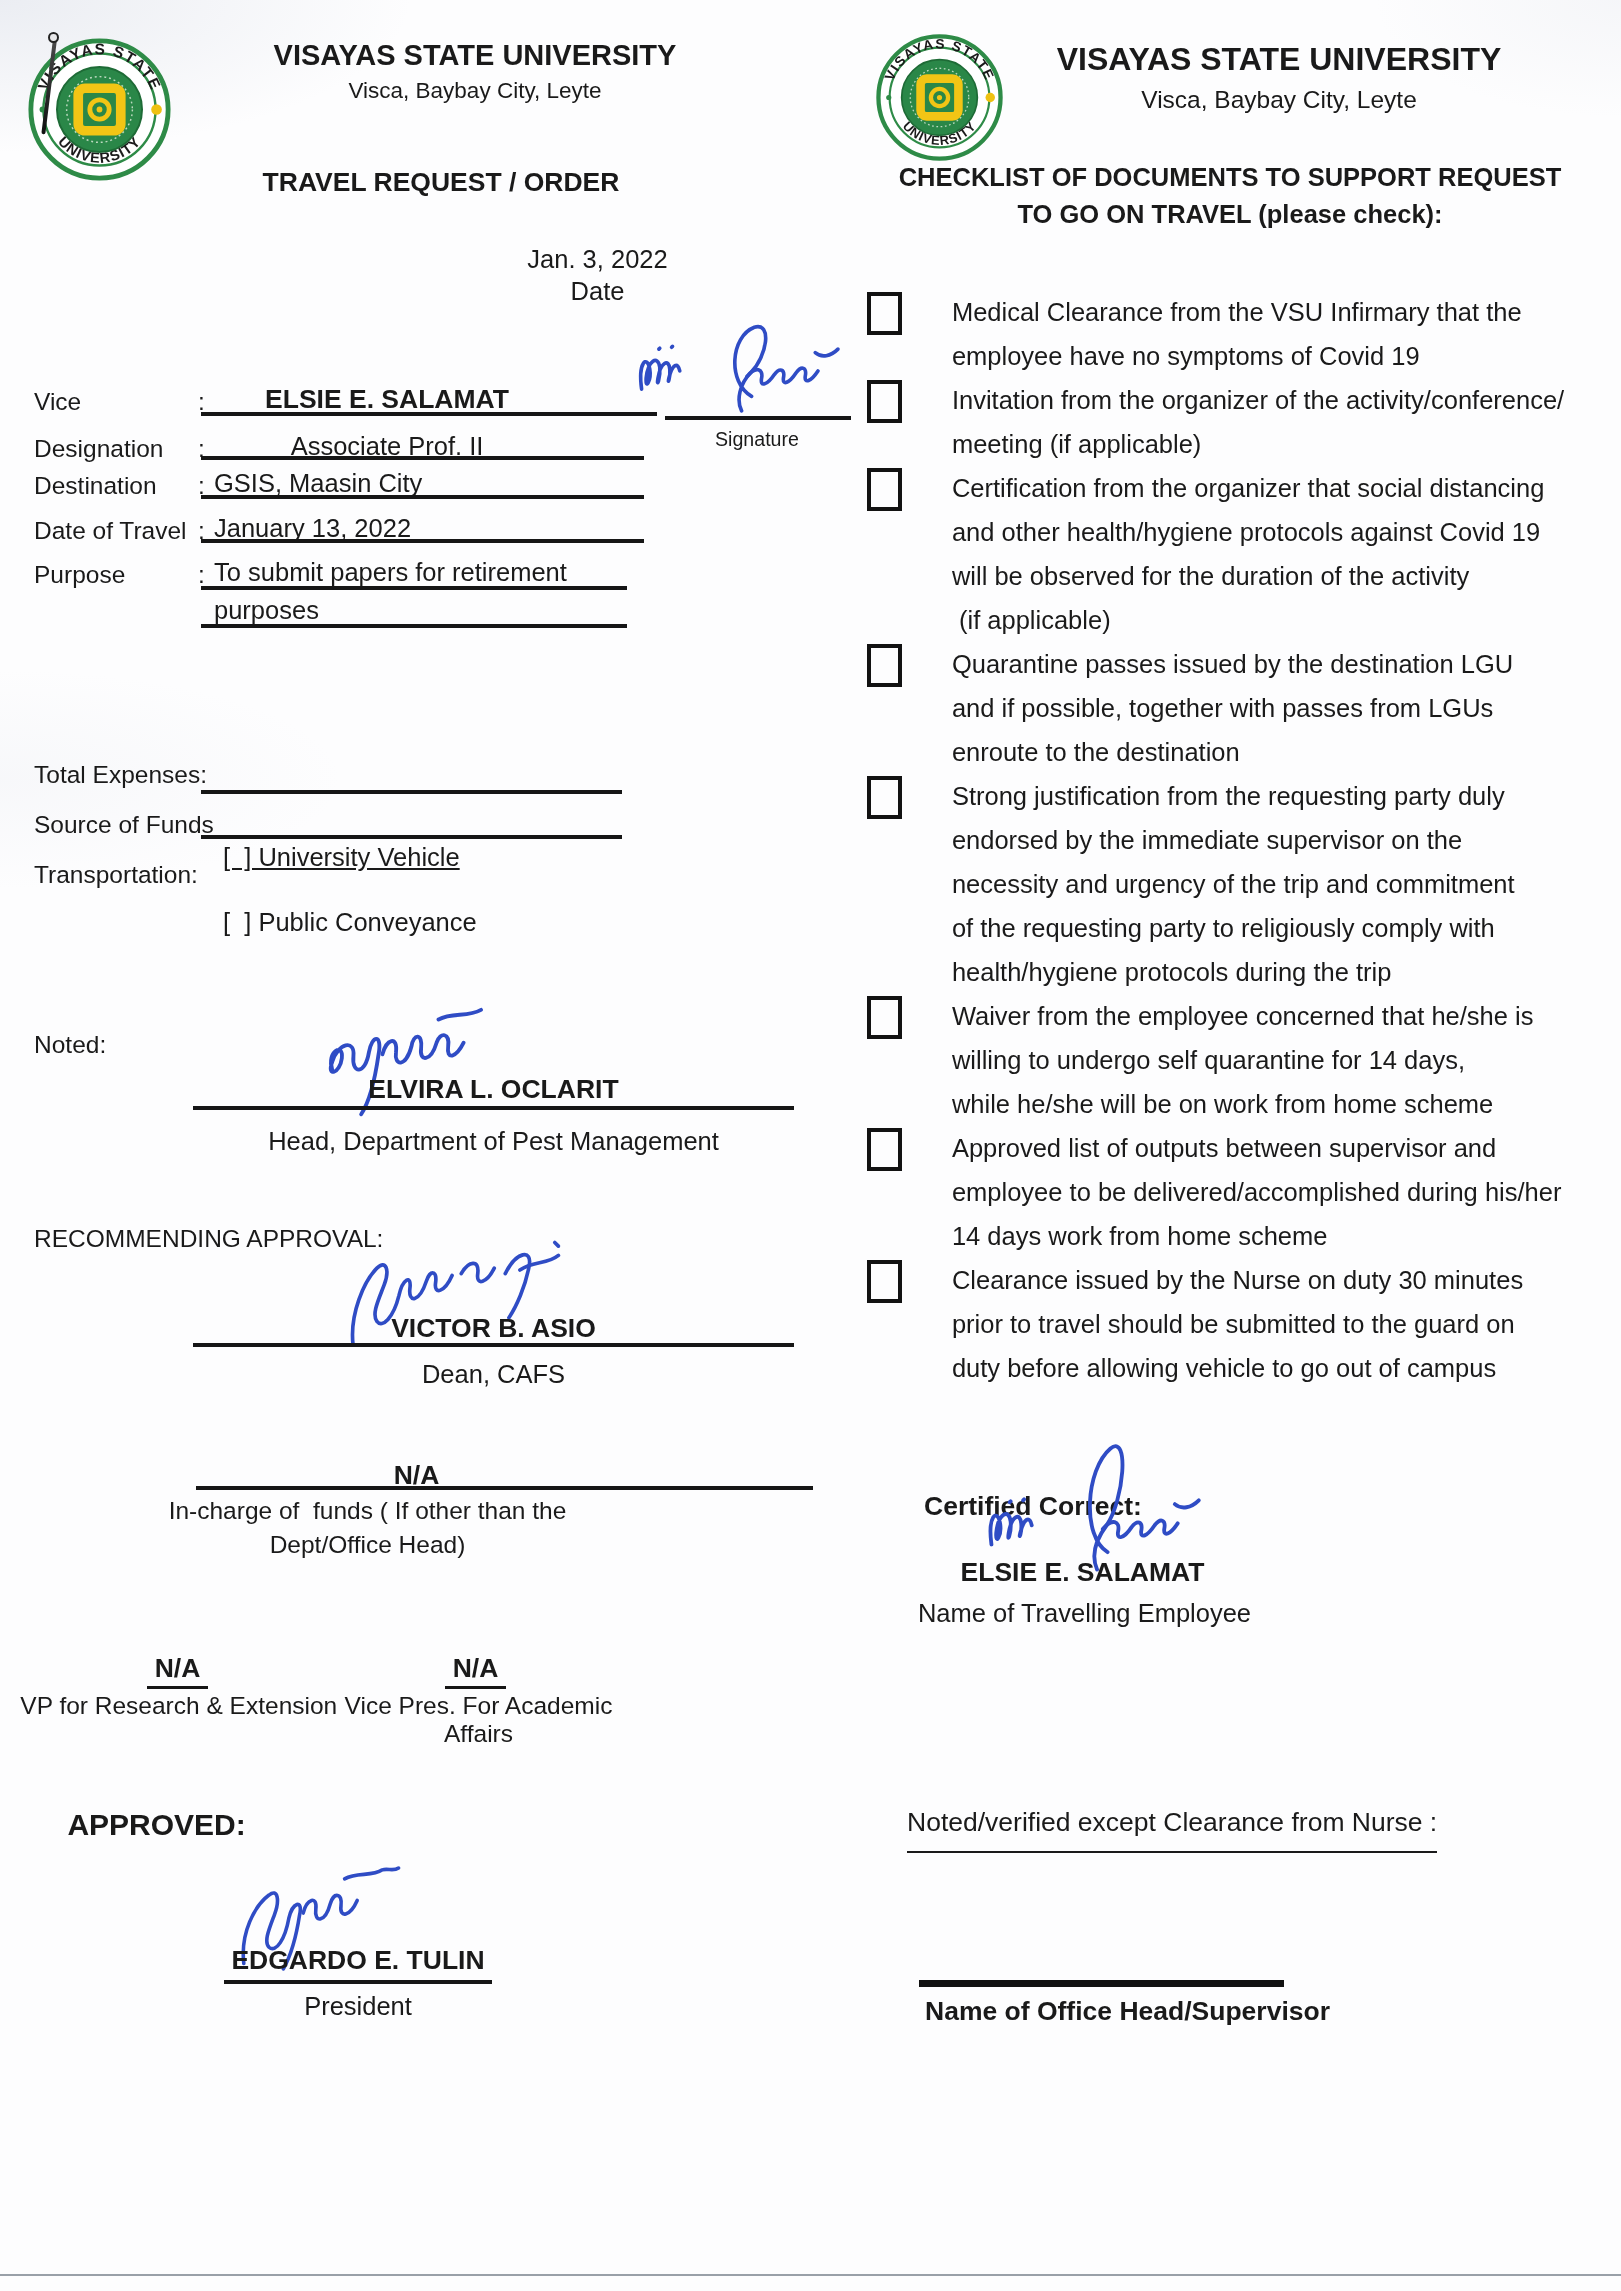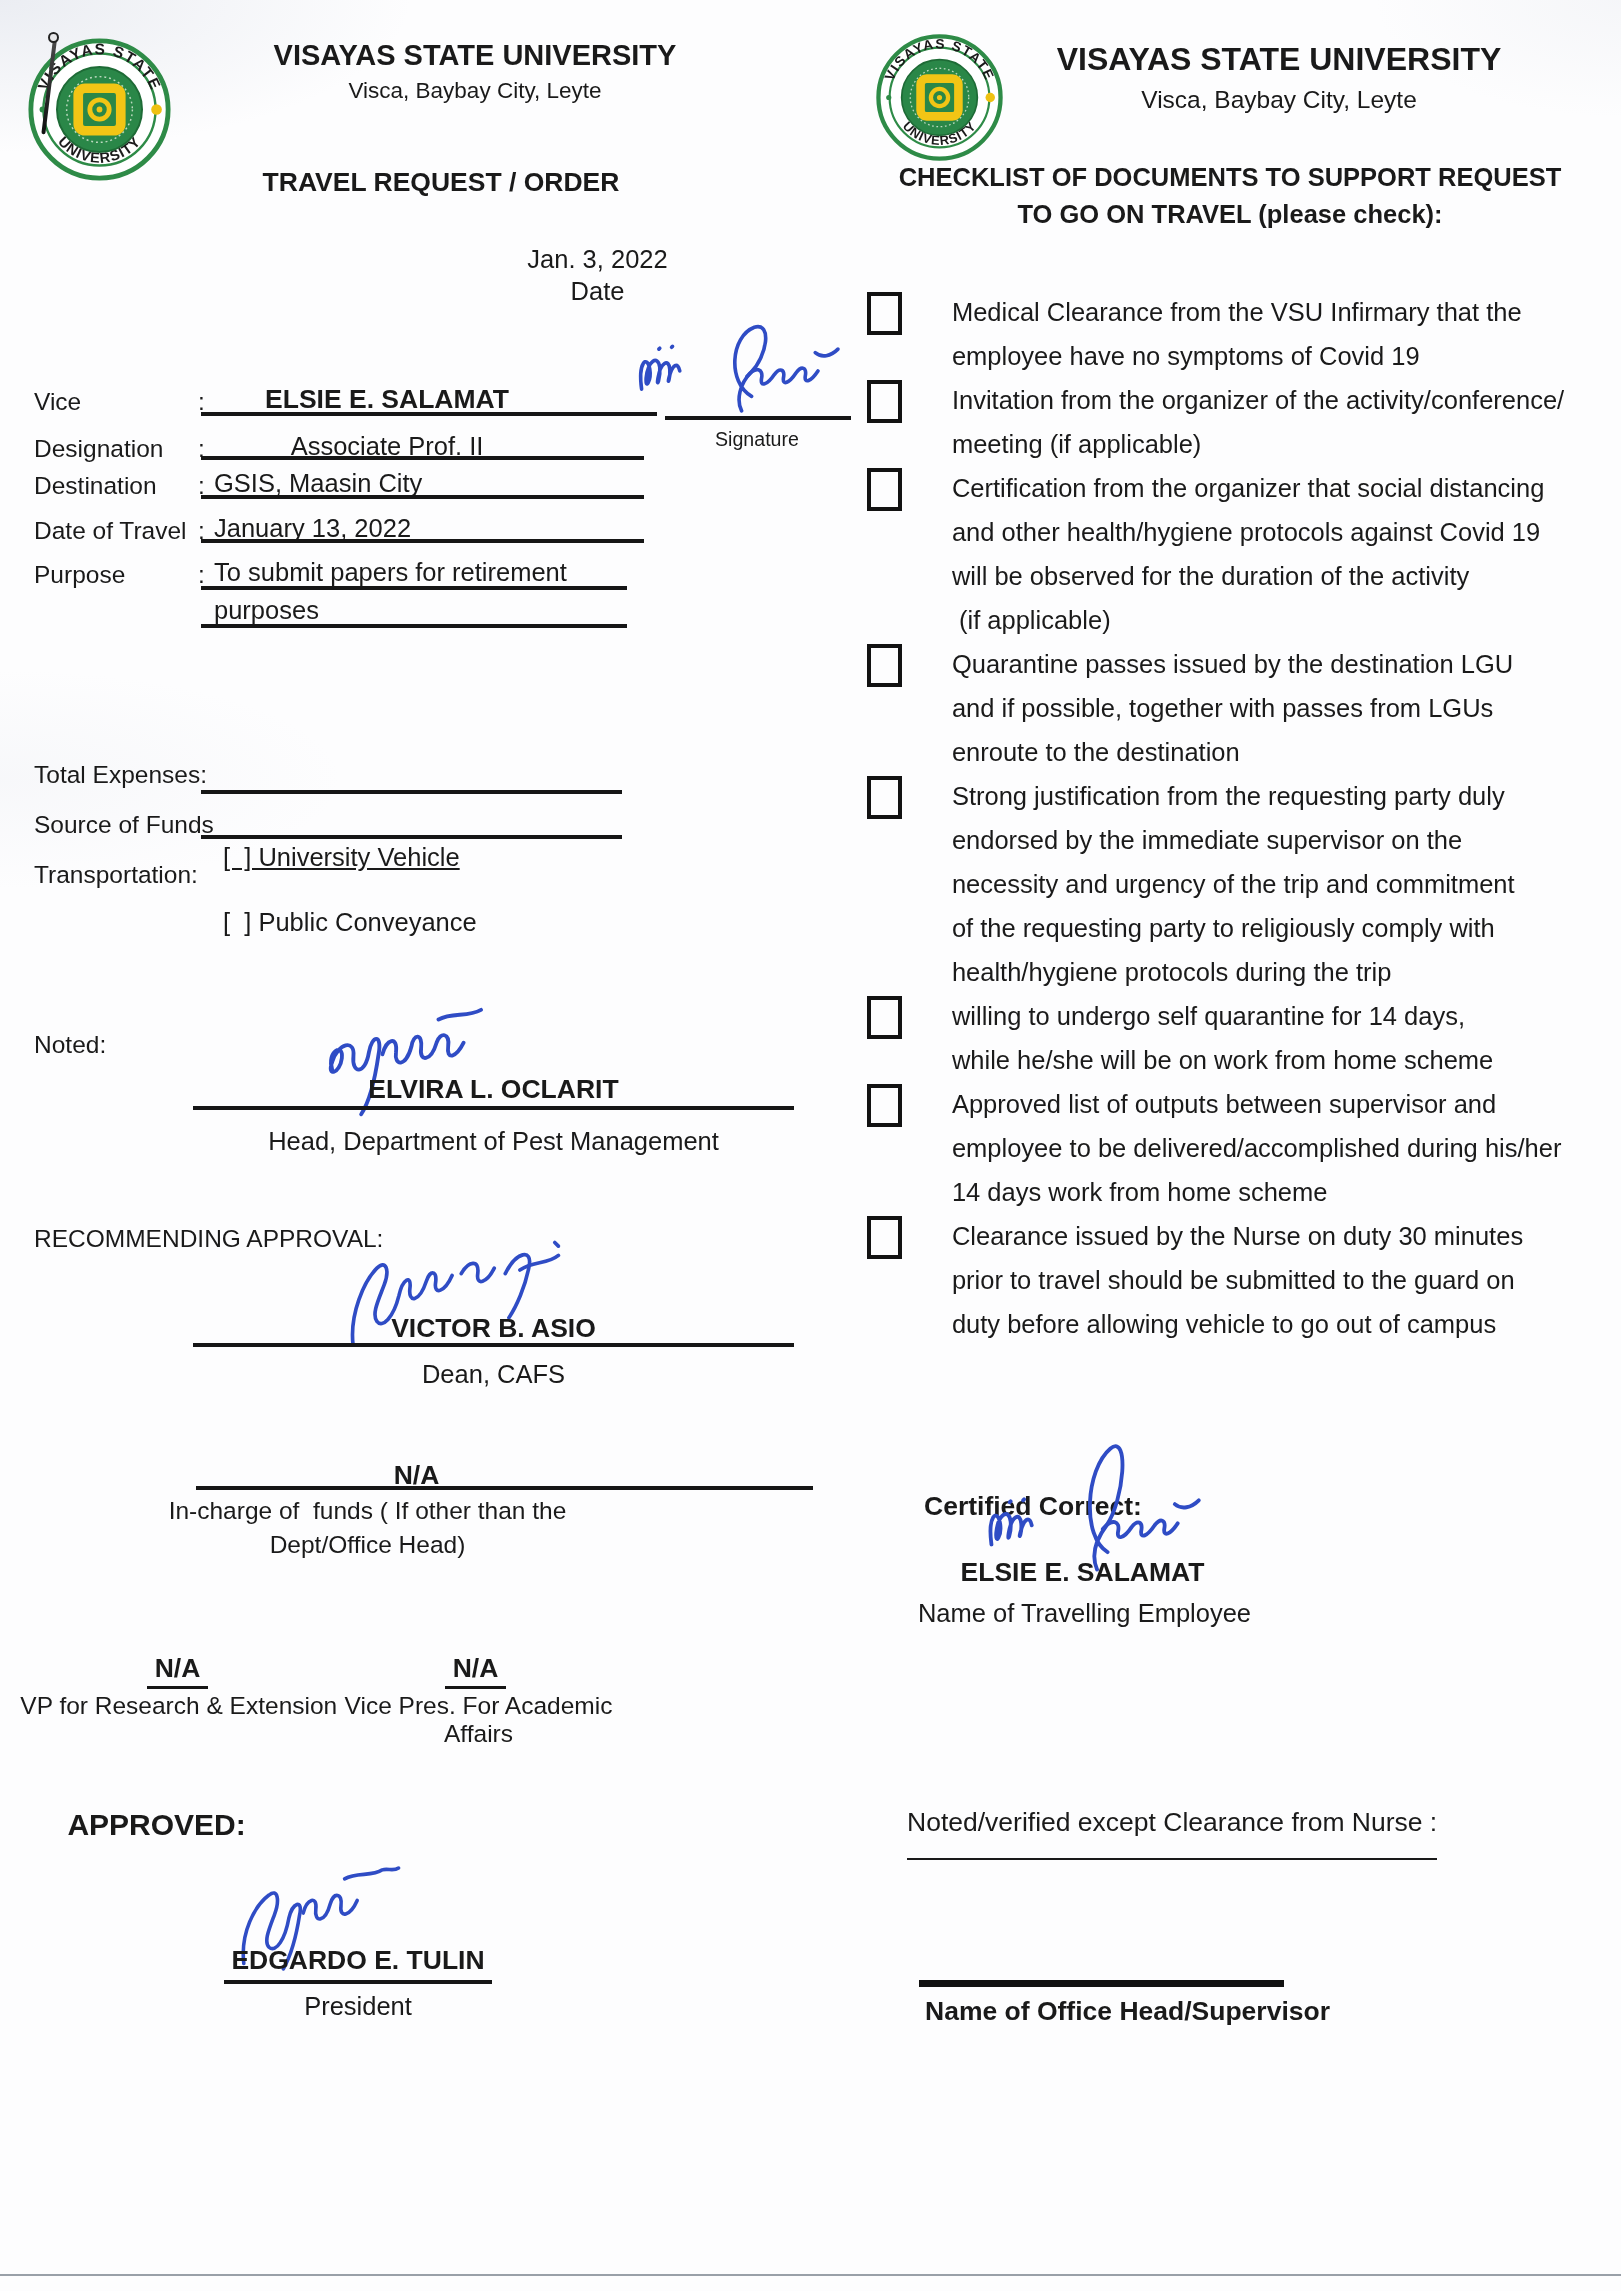--- a/index.html
+++ b/index.html
@@ -25,21 +25,21 @@
   .cap{font-size:24.5px;}
   .sig{color:#2f4cc5;}
   .sig svg{display:block;width:100%;height:100%;}
   .sig path{fill:none;stroke:currentColor;stroke-width:4;stroke-linecap:round;stroke-linejoin:round;}
   .chk-item{display:flex;align-items:flex-start;gap:46px;}
   .chk-box{box-sizing:border-box;width:35px;height:43px;border:4.9px solid #121212;flex:none;margin-top:2px;background:transparent;}
   .chk-lines{margin-left:3.9px;}
   .chk-line{font-size:25.5px;line-height:44px;white-space:pre;}
   .na-underline{display:inline-block;border-bottom:3.9px solid #161616;padding:0 7.8px 2px 7.8px;}
   .name-underline{display:inline-block;border-bottom:4.9px solid #161616;padding:0 7.8px 3.9px 7.8px;}
-  .noted-underline{display:inline-block;border-bottom:2.9px solid #1a1a1a;padding-bottom:20px;}
+  .noted-underline{display:inline-block;border-bottom:2.9px solid #1a1a1a;padding-bottom:13px;}
   .thick-rule{position:absolute;background:#111;height:6.9px;}
   .bottom-edge{position:absolute;left:0;top:2274px;width:1621px;height:2px;background:#99a0a8;}
   .staple{position:absolute;left:53px;top:39px;width:3.9px;height:96px;background:linear-gradient(#4a4a4a,#101010);transform:rotate(7deg);transform-origin:top center;border-radius:2px;}
   .staple-head{position:absolute;left:48px;top:32px;width:10.8px;height:10.8px;border-radius:50%;background:#e8e8ea;border:2.9px solid #222;box-sizing:border-box;}
 </style>
 </head>
 <body>
 
 <div class="page">
 
@@ -248,20 +248,21 @@
         <div class="chk-line">endorsed by the immediate supervisor on the</div>
         <div class="chk-line">necessity and urgency of the trip and commitment</div>
         <div class="chk-line">of the requesting party to religiously comply with</div>
         <div class="chk-line">health/hygiene protocols during the trip</div>
       </div>
     </div>
 
     <div class="chk-item">
       <div class="chk-box"></div>
       <div class="chk-lines">
+        <div class="chk-line">Waiver from the employee concerned that he/she is</div>
         <div class="chk-line">willing to undergo self quarantine for 14 days,</div>
         <div class="chk-line">while he/she will be on work from home scheme</div>
       </div>
     </div>
 
     <div class="chk-item">
       <div class="chk-box"></div>
       <div class="chk-lines">
         <div class="chk-line">Approved list of outputs between supervisor and</div>
         <div class="chk-line">employee to be delivered/accomplished during his/her</div>

